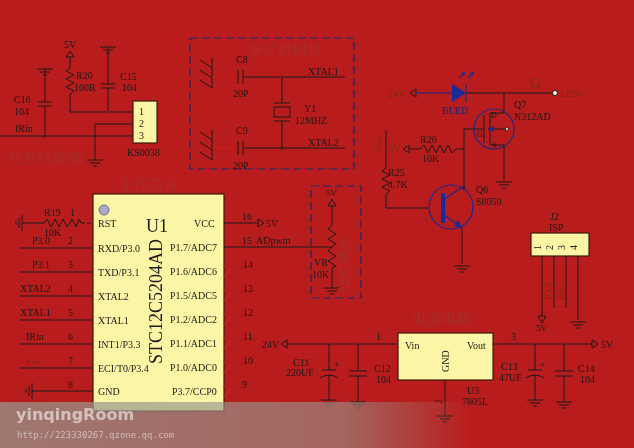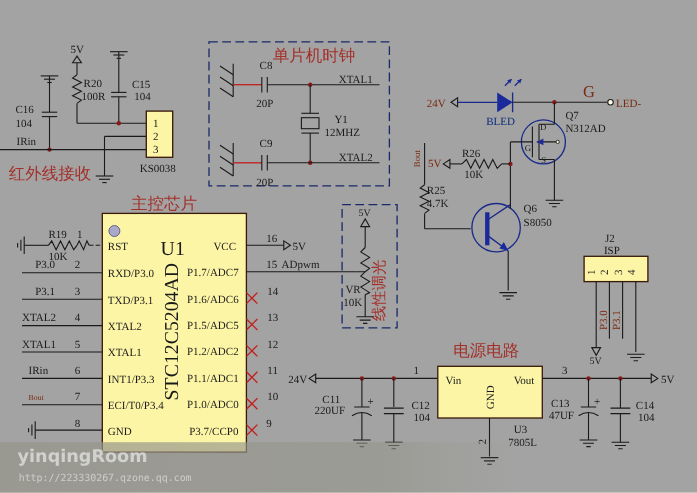--- a/index.html
+++ b/index.html
@@ -1,16 +1,16 @@
 <!DOCTYPE html>
 <html><head>
 <meta charset="utf-8">
 <style>
   html,body{margin:0;padding:0;background:#fffde6;}
-  #wrap{position:relative;width:634px;height:448px;overflow:hidden;background:#a3a3a3;}
+  #wrap{position:relative;width:634px;height:448px;overflow:hidden;background:#b91c1c;}
   svg{position:absolute;left:0;top:0;}
   .t{font-family:"Liberation Serif","DejaVu Serif",serif;font-size:10px;fill:#1a1a1a;}
   .tb{font-family:"Liberation Serif","DejaVu Serif",serif;font-size:10px;fill:#0a2a7a;}
   .tr{font-family:"Liberation Serif","DejaVu Serif",serif;font-size:10px;fill:#7a2a10;}
   .cn{font-family:"DejaVu Sans",sans-serif;font-size:15px;fill:#a3302a;}
   .big{font-family:"Liberation Serif","DejaVu Serif",serif;font-size:18px;fill:#1a1a1a;}
   .w{stroke:#1a1a1a;stroke-width:1;fill:none;}
   .wb{stroke:#1a2a8a;stroke-width:1.2;fill:none;}
   .red{stroke:#c02020;stroke-width:1.2;fill:none;}
   .dash{stroke:#1a2a6a;stroke-width:1.2;fill:none;stroke-dasharray:8 4;}

